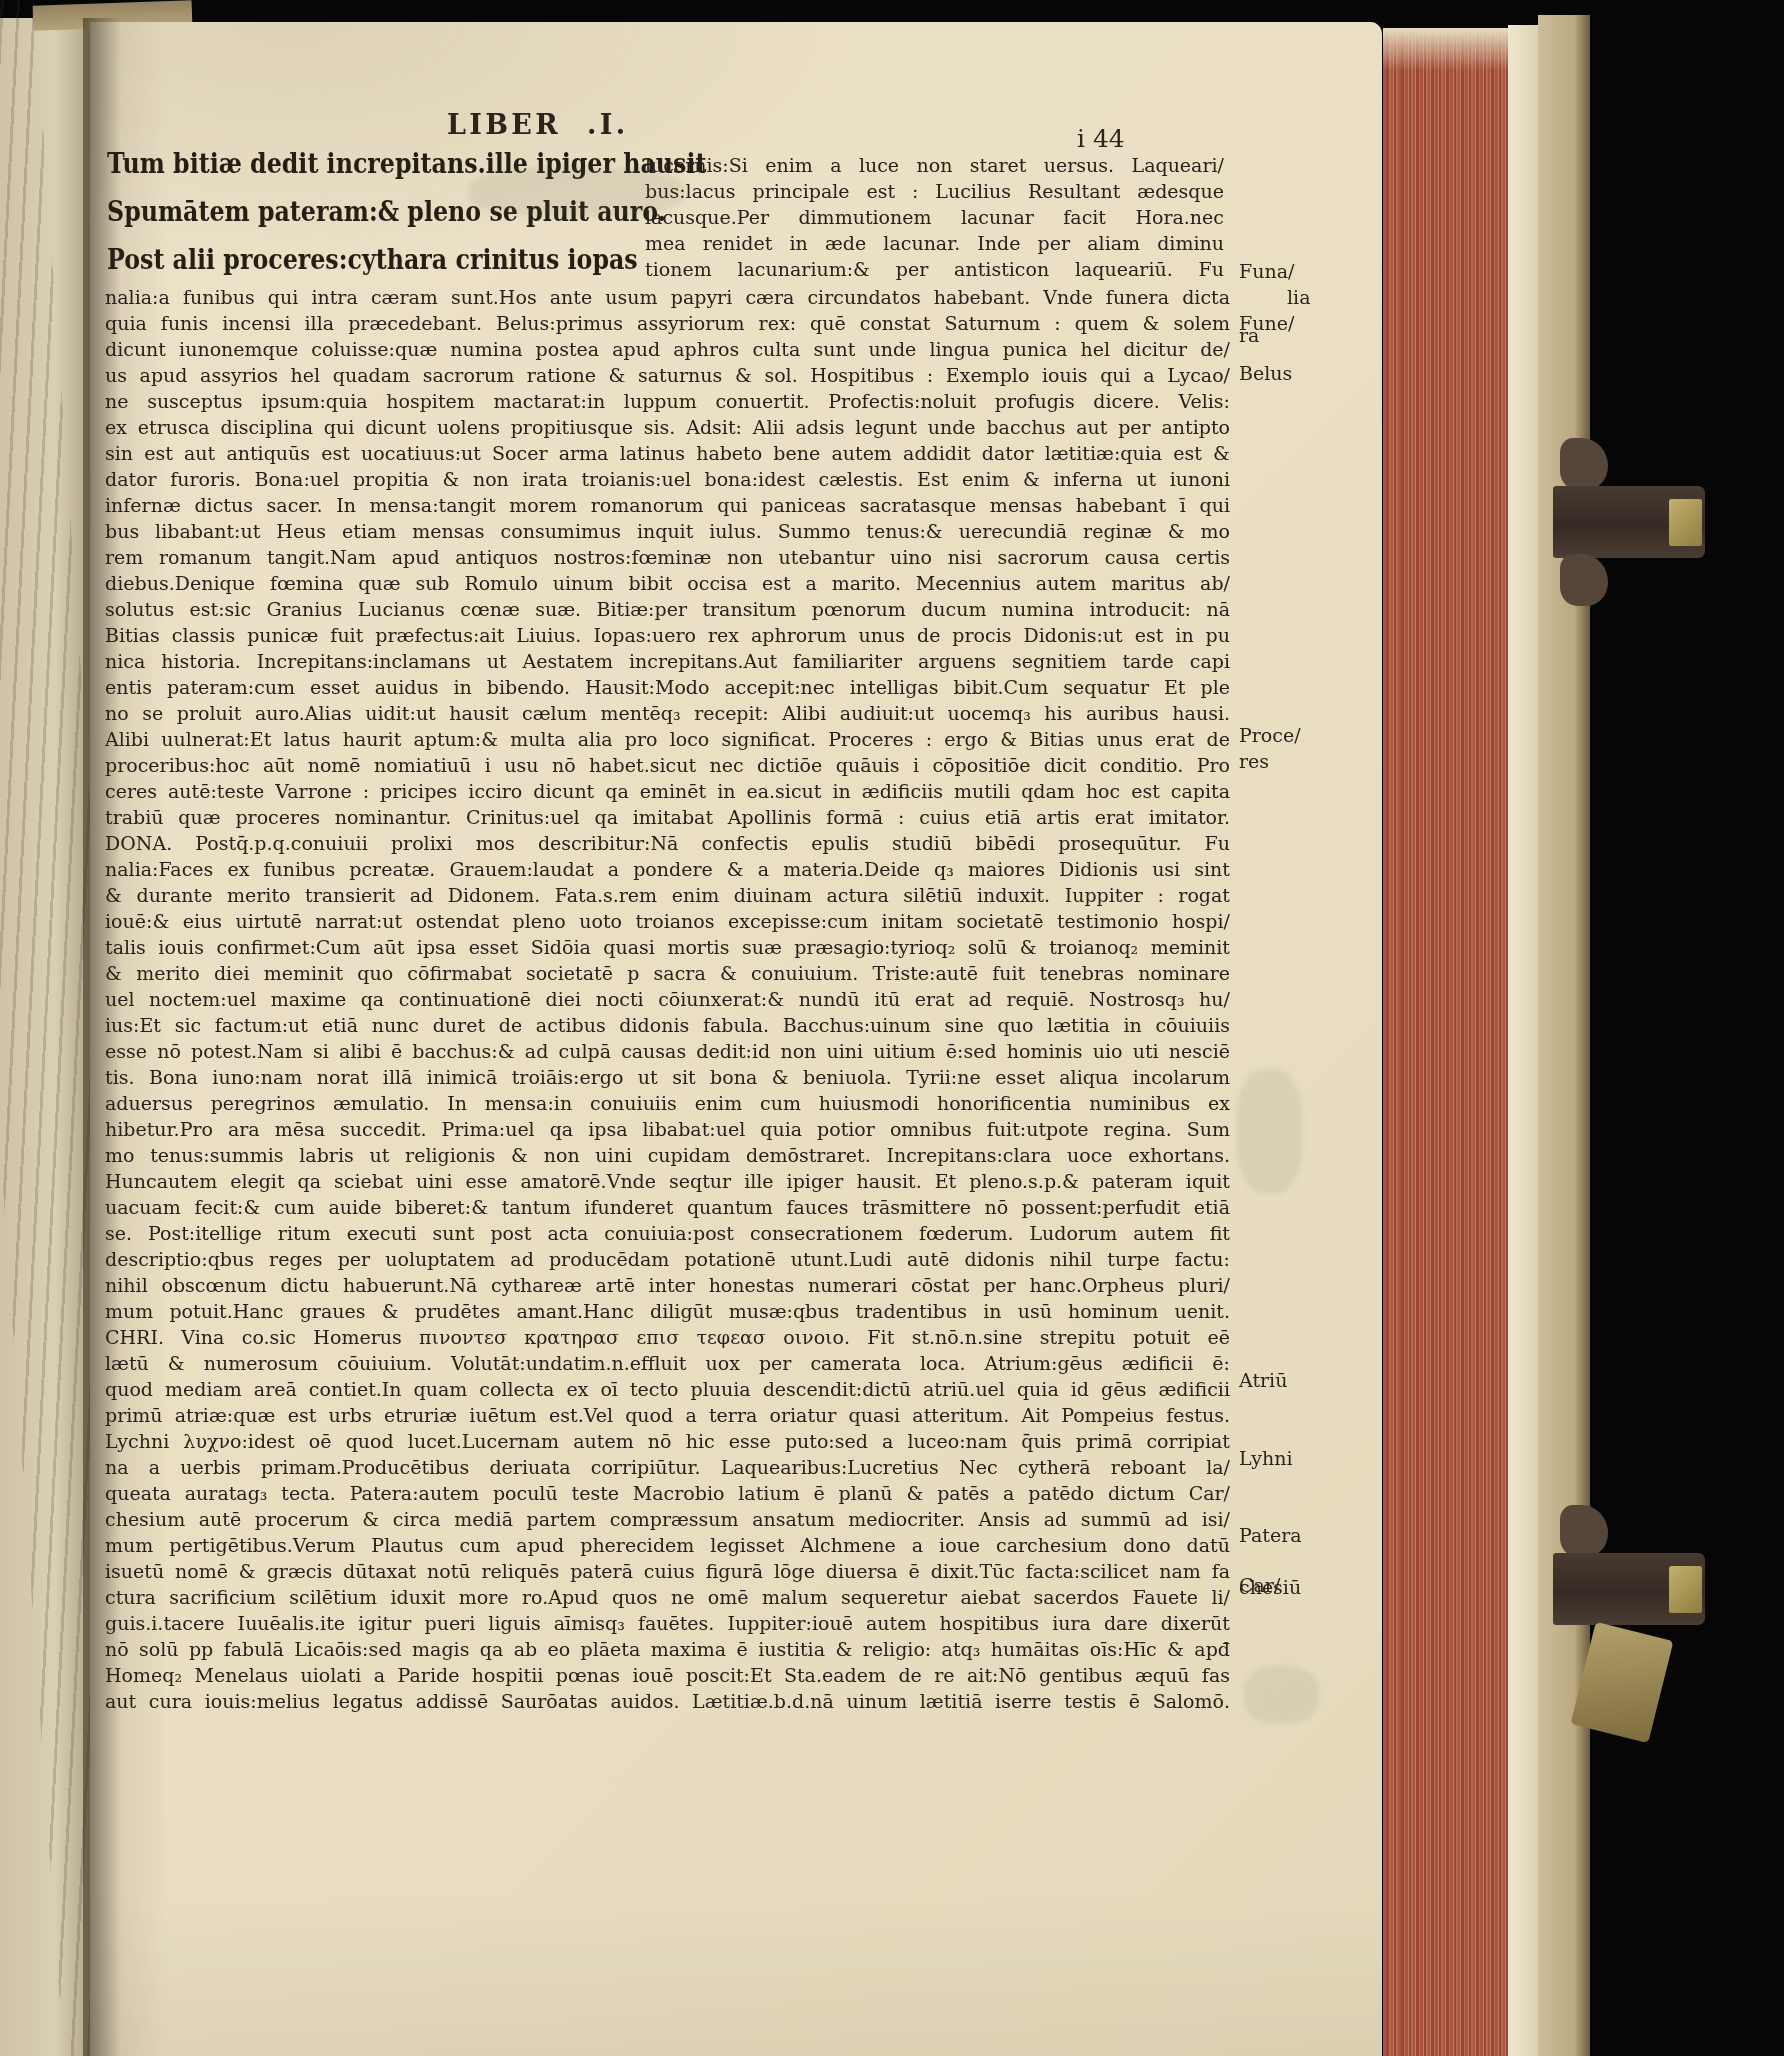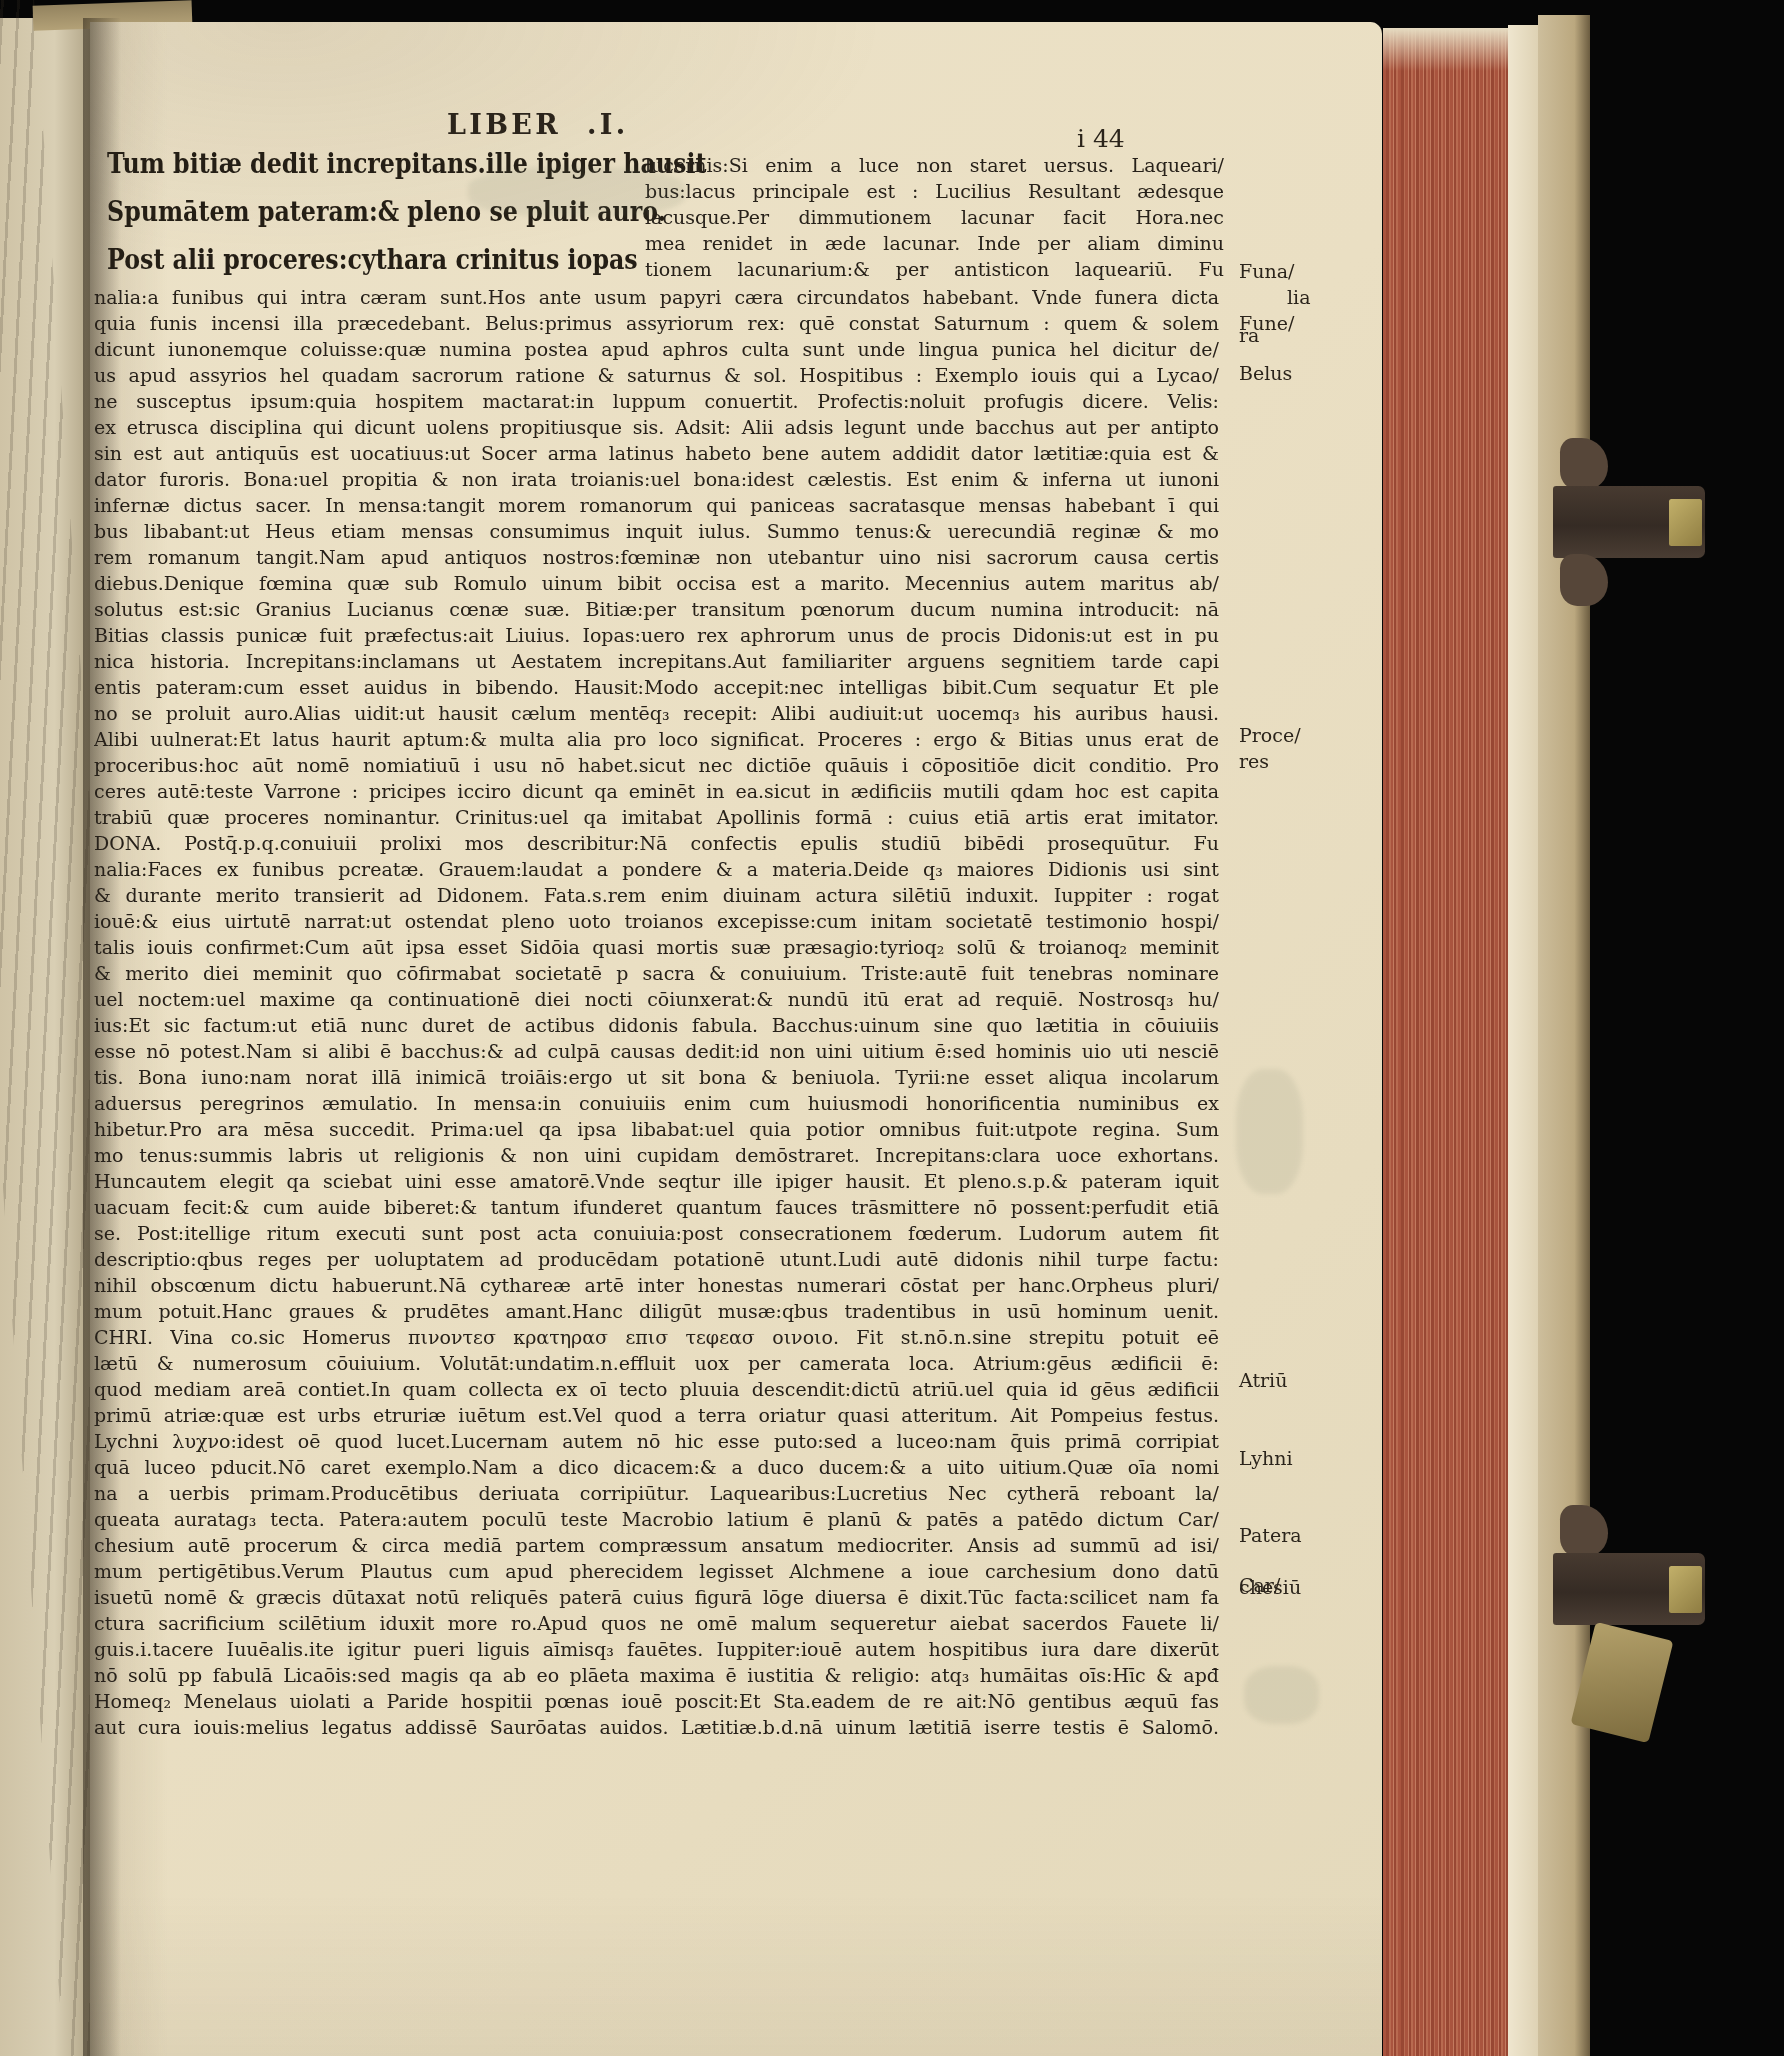--- a/index.html
+++ b/index.html
@@ -54,21 +54,21 @@
     letter-spacing:3.3px;word-spacing:13.4px;color:#2b241b;}
   .folio-number{position:absolute;left:1077px;top:124px;font-size:25px;color:#2b241b;}
 
   .verse-block{position:absolute;left:107px;top:140px;width:635px;color:#241e15;
     font-size:27.6px;font-weight:bold;line-height:48px;transform:scaleX(.86);
     transform-origin:left top;white-space:nowrap;}
   .right-column{position:absolute;left:645px;top:152px;width:579px;color:#27211a;}
   .right-column .col-line{font-size:19px;line-height:26px;height:26px;
     text-align:justify;text-align-last:justify;overflow:hidden;}
 
-  .body-block{position:absolute;left:94px;top:284px;width:1125px;color:#27211a;}
+  .body-block{position:absolute;left:105px;top:284px;width:1125px;color:#27211a;}
   .body-block .body-line{font-size:19px;line-height:26px;height:26px;
     text-align:justify;text-align-last:justify;overflow:hidden;}
 
   .margin-notes{position:absolute;left:1239px;top:0;width:125px;height:2035px;
     color:#2b241b;font-size:19px;}
   .margin-notes .margin-note{position:absolute;left:0;white-space:nowrap;line-height:26px;}
 </style>
 </head>
 <body>
 
@@ -140,21 +140,20 @@
       <div class="body-line">uacuam fecit:&amp; cum auide biberet:&amp; tantum ifunderet quantum fauces trāsmittere nō possent:perfudit etiā</div>
       <div class="body-line">se. Post:itellige ritum executi sunt post acta conuiuia:post consecrationem fœderum. Ludorum autem fit</div>
       <div class="body-line">descriptio:qbus reges per uoluptatem ad producēdam potationē utunt.Ludi autē didonis nihil turpe factu:</div>
       <div class="body-line">nihil obscœnum dictu habuerunt.Nā cythareæ artē inter honestas numerari cōstat per hanc.Orpheus pluri/</div>
       <div class="body-line">mum potuit.Hanc graues &amp; prudētes amant.Hanc diligūt musæ:qbus tradentibus in usū hominum uenit.</div>
       <div class="body-line">CHRI. Vina co.sic Homerus πινοντεσ κρατηρασ επισ τεφεασ οινοιο. Fit st.nō.n.sine strepitu potuit eē</div>
       <div class="body-line">lætū &amp; numerosum cōuiuium. Volutāt:undatim.n.effluit uox per camerata loca. Atrium:gēus ædificii ē:</div>
       <div class="body-line">quod mediam areā contiet.In quam collecta ex oī tecto pluuia descendit:dictū atriū.uel quia id gēus ædificii</div>
       <div class="body-line">primū atriæ:quæ est urbs etruriæ iuētum est.Vel quod a terra oriatur quasi atteritum. Ait Pompeius festus.</div>
       <div class="body-line">Lychni λυχνο:idest oē quod lucet.Lucernam autem nō hic esse puto:sed a luceo:nam q̄uis primā corripiat</div>
-      <div class="body-line">quā luceo pducit.Nō caret exemplo.Nam a dico dicacem:&amp; a duco ducem:&amp; a uito uitium.Quæ oīa nomi</div>
       <div class="body-line">na a uerbis primam.Producētibus deriuata corripiūtur. Laquearibus:Lucretius Nec cytherā reboant la/</div>
       <div class="body-line">queata auratag₃ tecta. Patera:autem poculū teste Macrobio latium ē planū &amp; patēs a patēdo dictum Car/</div>
       <div class="body-line">chesium autē procerum &amp; circa mediā partem compræssum ansatum mediocriter. Ansis ad summū ad isi/</div>
       <div class="body-line">mum pertigētibus.Verum Plautus cum apud pherecidem legisset Alchmene a ioue carchesium dono datū</div>
       <div class="body-line">isuetū nomē &amp; græcis dūtaxat notū reliquēs paterā cuius figurā lōge diuersa ē dixit.Tūc facta:scilicet nam fa</div>
       <div class="body-line">ctura sacrificium scilētium iduxit more ro.Apud quos ne omē malum sequeretur aiebat sacerdos Fauete li/</div>
       <div class="body-line">guis.i.tacere Iuuēalis.ite igitur pueri liguis aīmisq₃ fauētes. Iuppiter:iouē autem hospitibus iura dare dixerūt</div>
       <div class="body-line">nō solū pp fabulā Licaōis:sed magis qa ab eo plāeta maxima ē iustitia &amp; religio: atq₃ humāitas oīs:Hīc &amp; apđ</div>
       <div class="body-line">Homeq₂ Menelaus uiolati a Paride hospitii pœnas iouē poscit:Et Sta.eadem de re ait:Nō gentibus æquū fas</div>
       <div class="body-line">aut cura iouis:melius legatus addissē Saurōatas auidos. Lætitiæ.b.d.nā uinum lætitiā iserre testis ē Salomō.</div>

